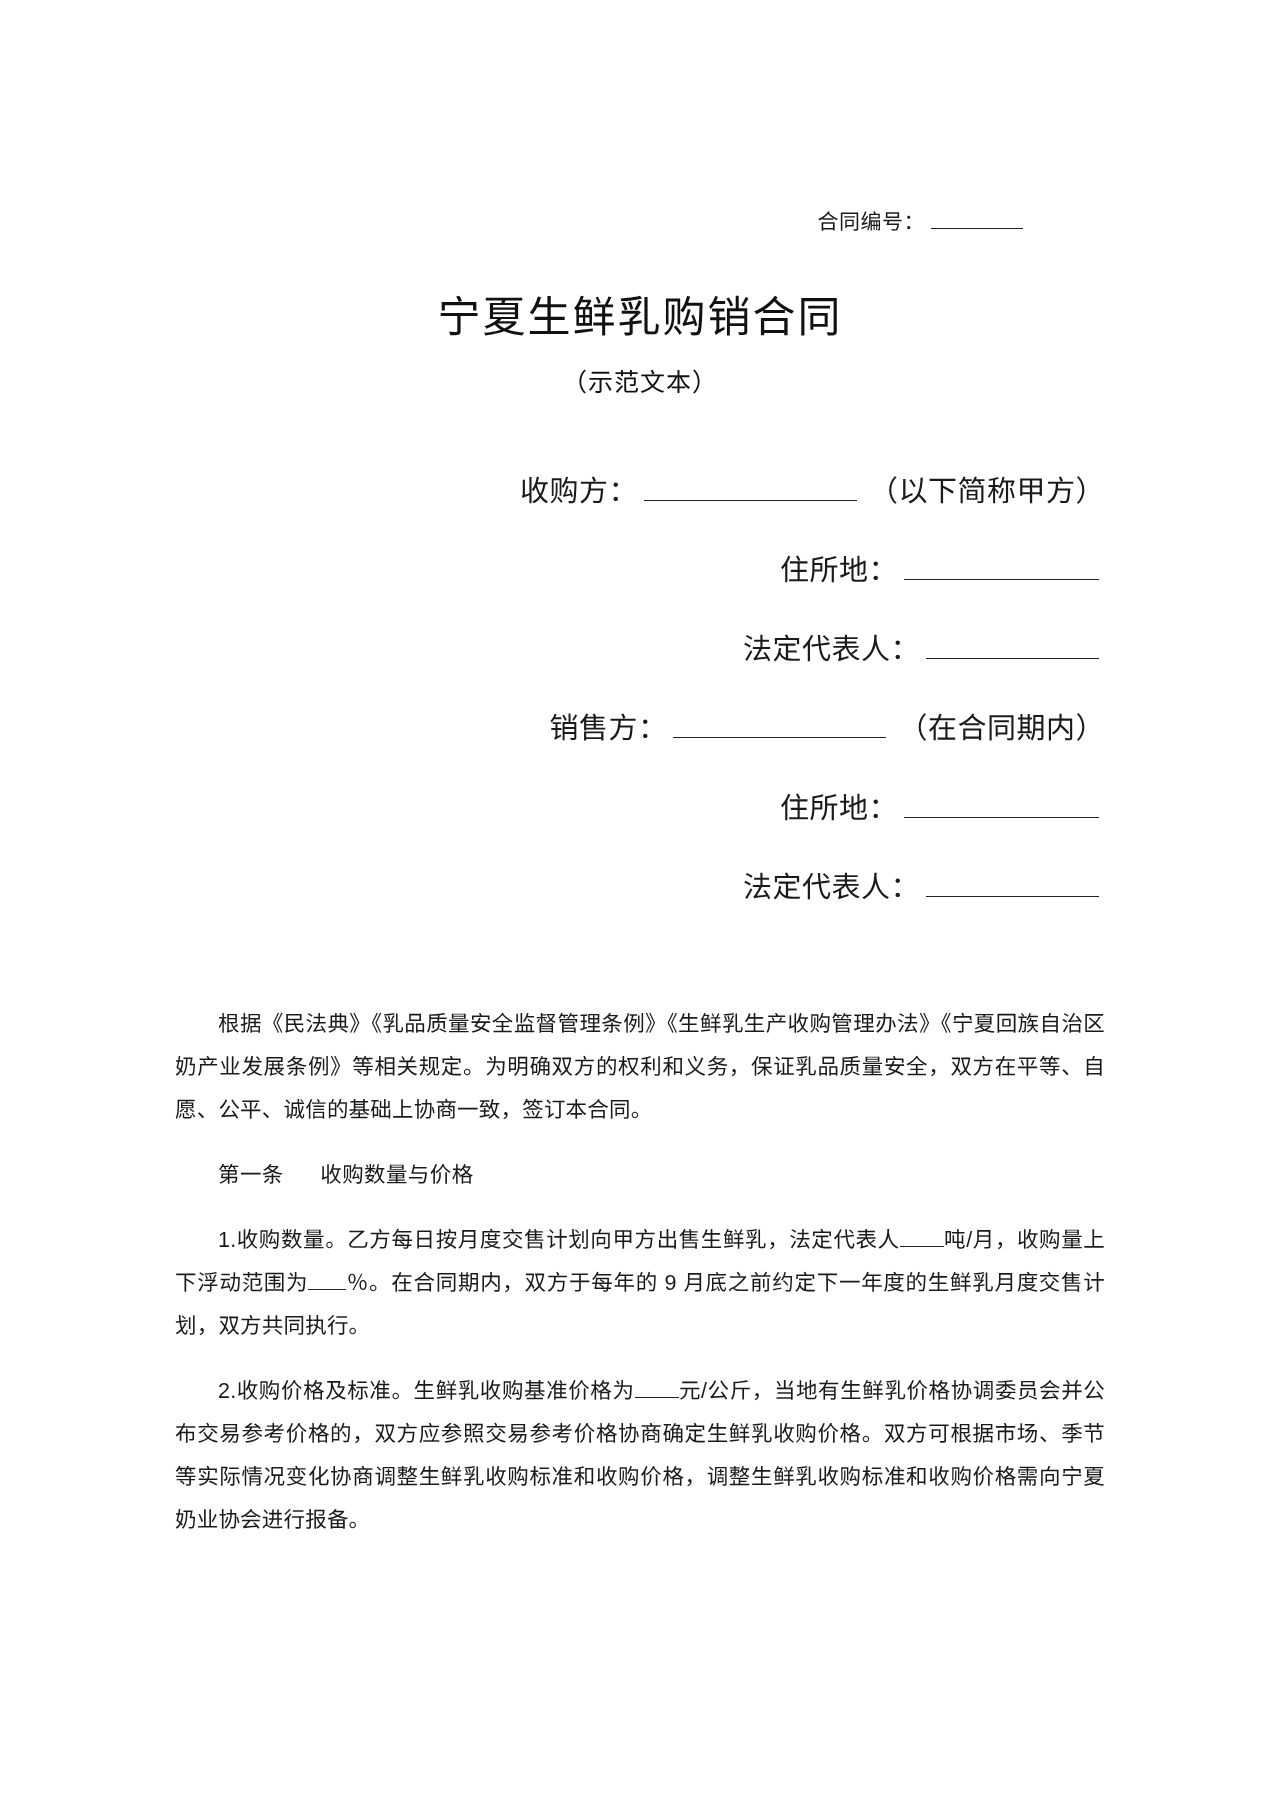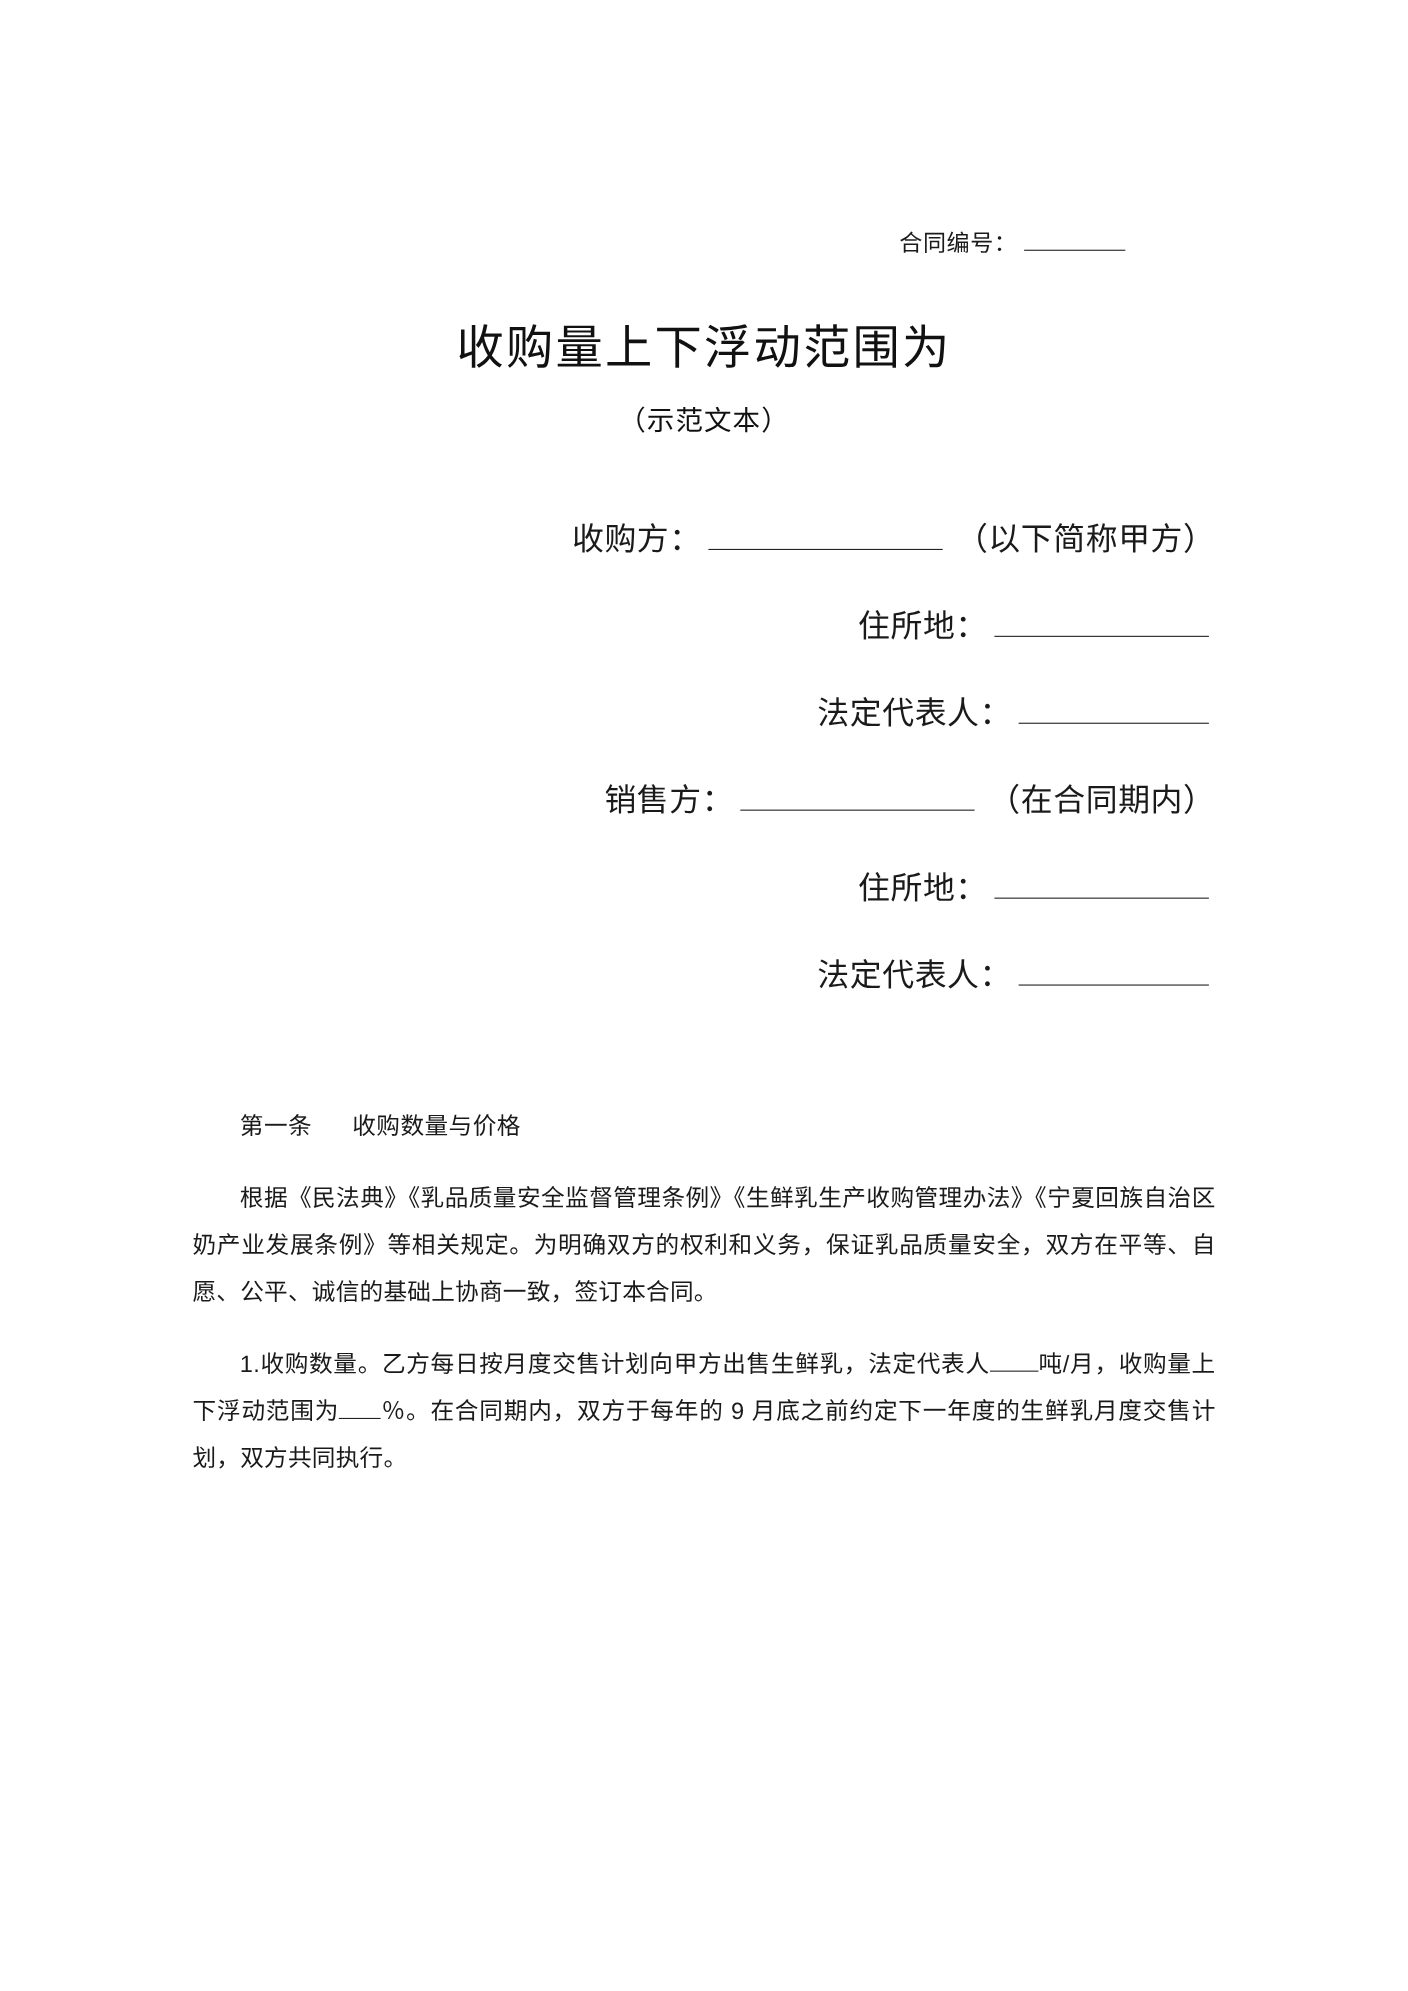--- a/index.html
+++ b/index.html
@@ -115,21 +115,21 @@
 </style>
 </head>
 <body>
 
 <div class="page">
 
   <div class="contract-no-row">
     <span class="cn-label">合同编号：</span><span class="blank-inline blank-cn"></span>
   </div>
 
-  <h1 class="doc-title">收购量上下浮动范围为</h1>
+  <h1 class="doc-title">宁夏生鲜乳购销合同</h1>
   <div class="doc-subtitle">（示范文本）</div>
 
   <div class="parties">
 
     <div class="party-line">
       <span class="lbl">收购方：</span><span class="blank-inline blank-lg"></span><span class="suffix">（以下简称甲方）</span>
     </div>
 
     <div class="party-line">
       <span class="lbl">住所地：</span><span class="blank-inline blank-md"></span>
@@ -148,27 +148,30 @@
     </div>
 
     <div class="party-line">
       <span class="lbl">法定代表人：</span><span class="blank-inline blank-sm"></span>
     </div>
 
   </div>
 
   <div class="body-block">
 
+    <p class="para">根据《民法典》《乳品质量安全监督管理条例》《生鲜乳生产收购管理办法》《宁夏回族自治区奶产业发展条例》等相关规定。为明确双方的权利和义务，保证乳品质量安全，双方在平等、自愿、公平、诚信的基础上协商一致，签订本合同。</p>
+
     <p class="para section-head">
       <span>第一条</span><span class="gap"></span><span>收购数量与价格</span>
     </p>
-
-    <p class="para">根据《民法典》《乳品质量安全监督管理条例》《生鲜乳生产收购管理办法》《宁夏回族自治区奶产业发展条例》等相关规定。为明确双方的权利和义务，保证乳品质量安全，双方在平等、自愿、公平、诚信的基础上协商一致，签订本合同。</p>
 
     <p class="para">
       <span>1.</span><span>收购数量。</span><span>乙方每日按月度交售计划向甲方出售生鲜乳，法定代表人</span><span class="blank-fill"></span><span>吨/月，收购量上下浮动范围为</span><span class="blank-fill w-narrow"></span><span>％。在合同期内，双方于每年的 9 月底之前约定下一年度的生鲜乳月度交售计划，双方共同执行。</span>
     </p>
 
+    <p class="para">
+      <span>2.</span><span>收购价格及标准。</span><span>生鲜乳收购基准价格为</span><span class="blank-fill"></span><span>元/公斤，当地有生鲜乳价格协调委员会并公布交易参考价格的，双方应参照交易参考价格协商确定生鲜乳收购价格。双方可根据市场、季节等实际情况变化协商调整生鲜乳收购标准和收购价格，调整生鲜乳收购标准和收购价格需向宁夏奶业协会进行报备。</span>
+    </p>
 
 
   </div>
 
 </div>
 
 </body></html>

